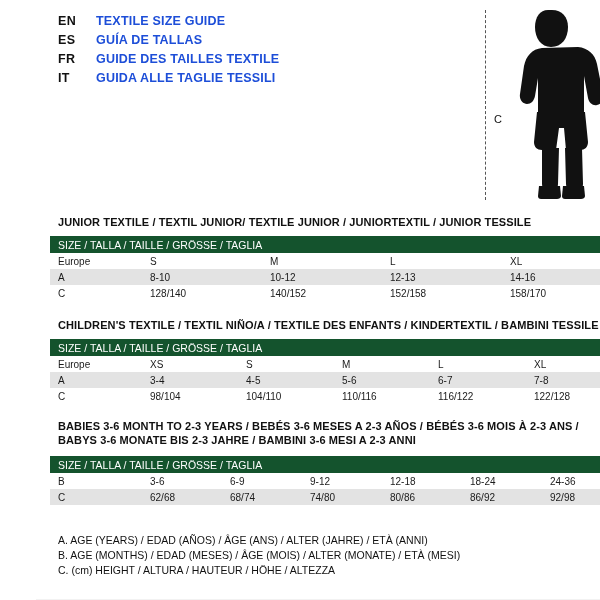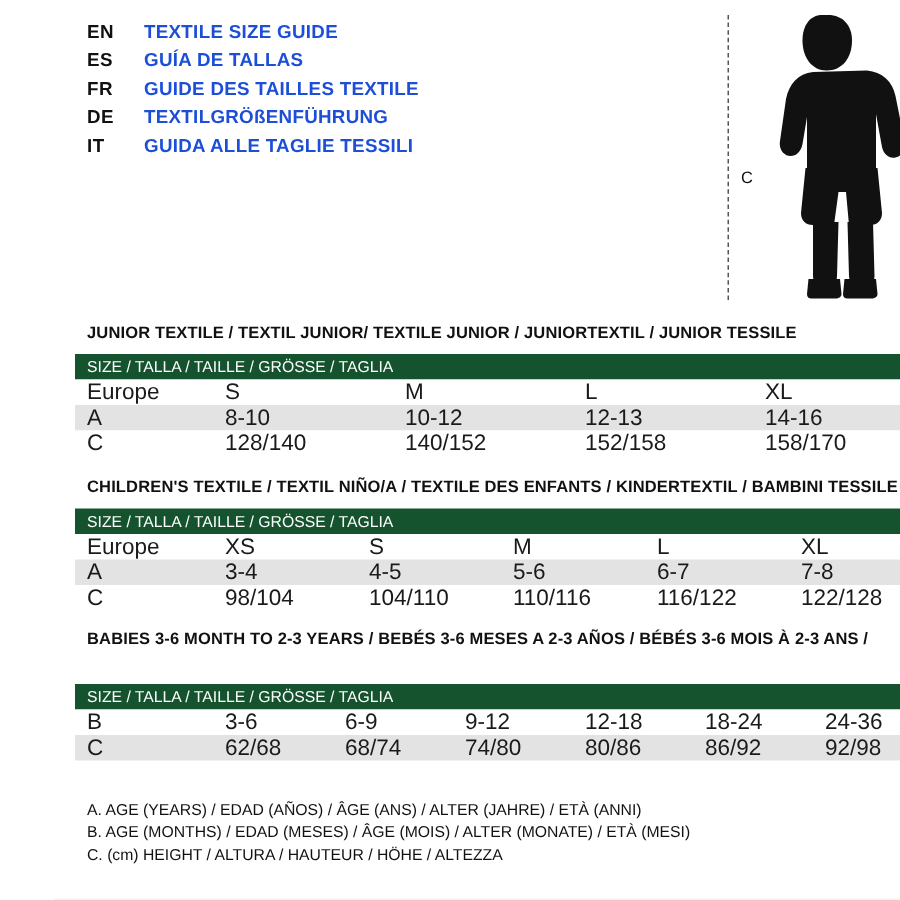--- a/index.html
+++ b/index.html
@@ -96,21 +96,21 @@
 
   
   table.sizes {
     position: absolute;
     left: 14px;
     width: 572px;
     border-collapse: collapse;
     table-layout: fixed;
   }
   table.sizes td, table.sizes th {
-    font-size: 15px;
+    font-size: 10px;
     color: #1a1a1a;
     text-align: left;
     padding: 0 0 0 8px;
     height: 16px;
     vertical-align: middle;
     font-weight: normal;
   }
   tr.head-row td {
     background: #14532d;
     color: #ffffff;
@@ -159,24 +159,20 @@
     </div>
     <div class="lang-row">
       <span class="lang-code">ES</span>
       <span class="lang-text">GUÍA DE TALLAS</span>
     </div>
     <div class="lang-row">
       <span class="lang-code">FR</span>
       <span class="lang-text">GUIDE DES TAILLES TEXTILE</span>
     </div>
     <div class="lang-row">
-      <span class="lang-code">DE</span>
-      <span class="lang-text">TEXTILGRÖßENFÜHRUNG</span>
-    </div>
-    <div class="lang-row">
       <span class="lang-code">IT</span>
       <span class="lang-text">GUIDA ALLE TAGLIE TESSILI</span>
     </div>
   </div>
 
   <div class="figure-area">
     <div class="dashed-line"></div>
     <div class="c-label">C</div>
     <svg class="silhouette" width="108" height="192" viewBox="0 0 108 192">
       <g fill="#111111">
@@ -278,20 +274,21 @@
         <td>104/110</td>
         <td>110/116</td>
         <td>116/122</td>
         <td>122/128</td>
       </tr>
     </tbody>
   </table>
 
   <div class="section-title two-line" style="top:419px;">
     <div>BABIES 3-6 MONTH TO 2-3 YEARS / BEBÉS 3-6 MESES A 2-3 AÑOS / BÉBÉS 3-6 MOIS À 2-3 ANS /</div>
+    <div>BABYS 3-6 MONATE BIS 2-3 JAHRE / BAMBINI 3-6 MESI A 2-3 ANNI</div>
   </div>
   <table class="sizes" style="top:456px;">
     <colgroup>
       <col style="width:92px">
         <col style="width:80px">
         <col style="width:80px">
         <col style="width:80px">
         <col style="width:80px">
         <col style="width:80px">
         <col style="width:80px">

